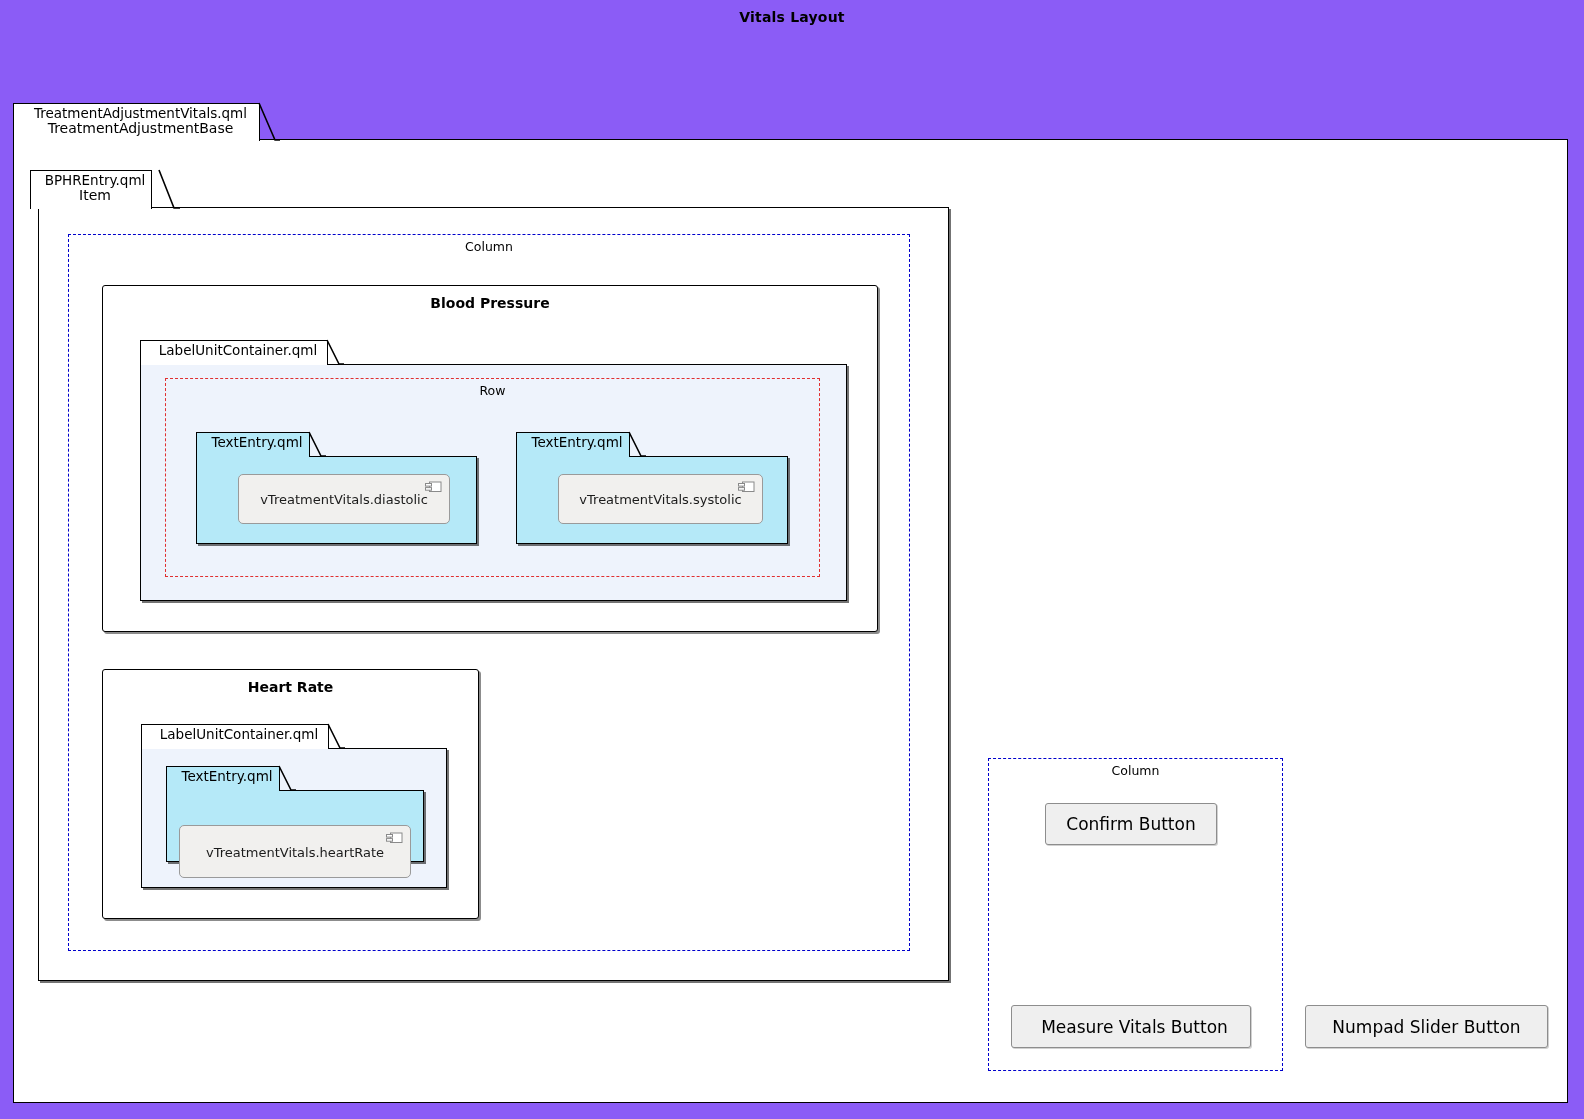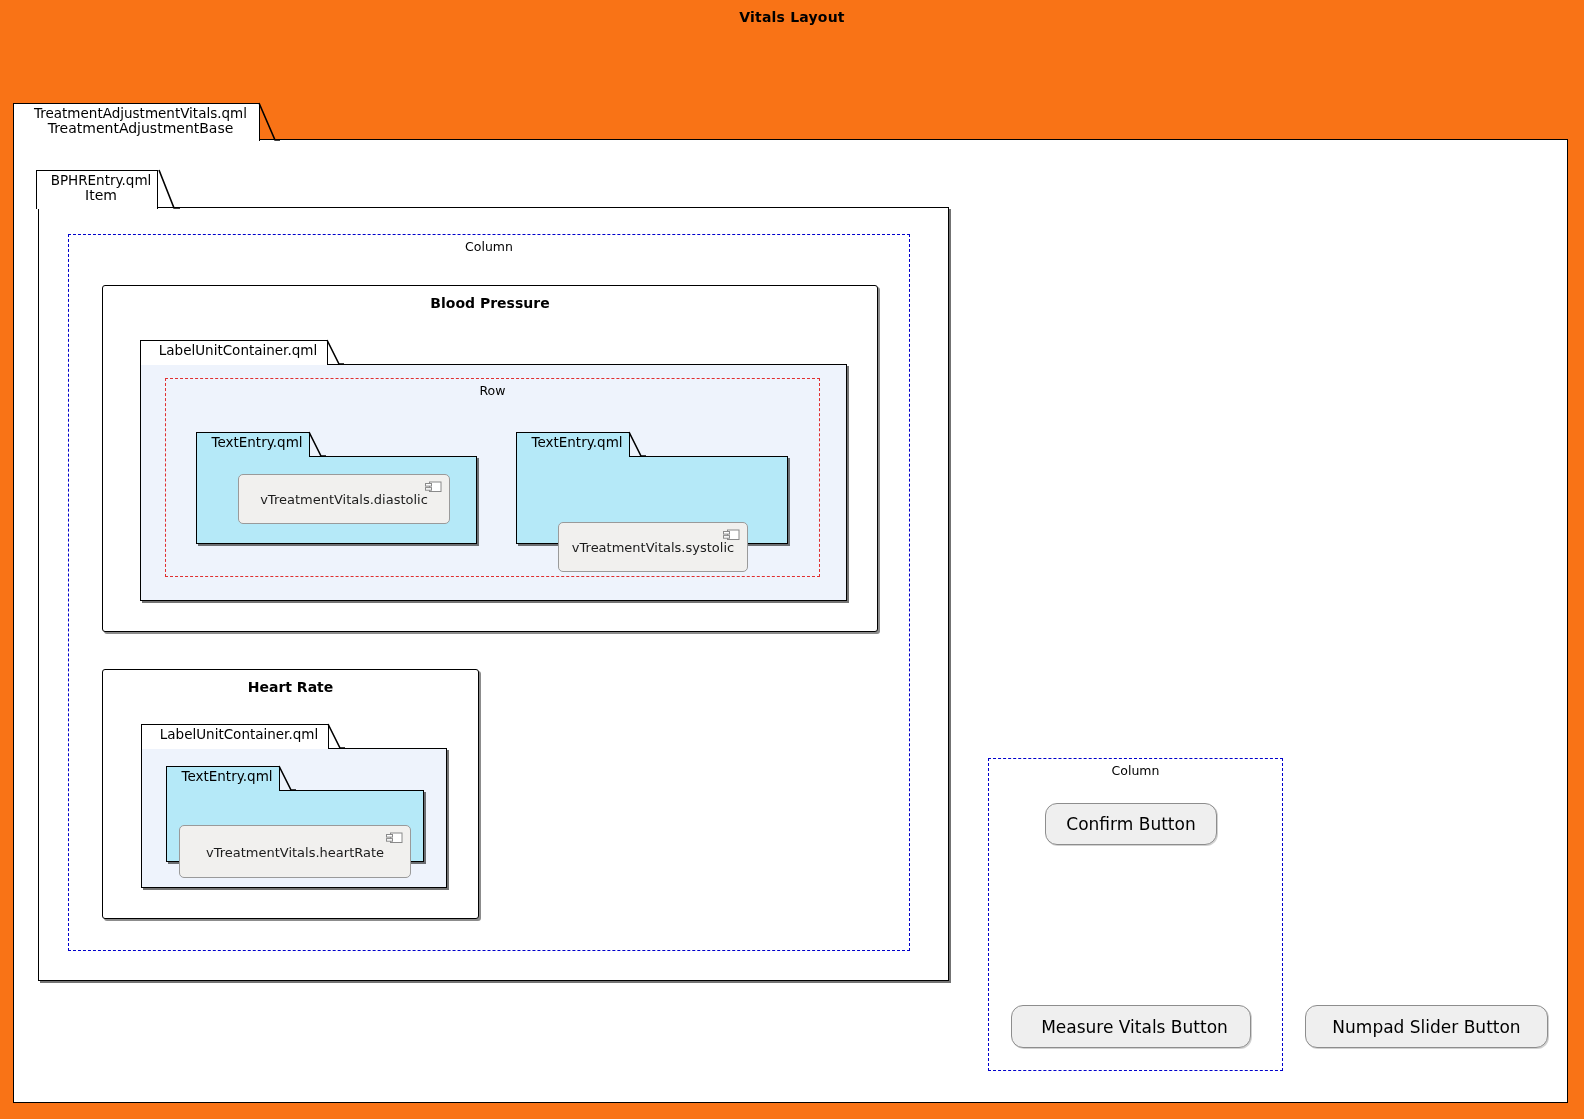--- a/index.html
+++ b/index.html
@@ -8,21 +8,21 @@
     background: #ffffff;
   }
   body {
     font-family: "DejaVu Sans", "Liberation Sans", sans-serif;
     color: #000000;
   }
   #canvas {
     position: relative;
     width: 1584px;
     height: 1119px;
-    background: #f97316;
+    background: #8b5cf6;
     overflow: hidden;
   }
   .abs { position: absolute; box-sizing: border-box; }
 
   
   .diagram-title {
     left: 0;
     top: 9px;
     width: 1584px;
     text-align: center;
@@ -111,21 +111,21 @@
     right: 7px;
     top: 6px;
     width: 17px;
     height: 12px;
   }
 
   
   .btn {
     background: #efefef;
     border: 1.2px solid #8d8d8d;
-    border-radius: 12px;
+    border-radius: 3px;
     display: flex;
     align-items: center;
     justify-content: center;
     font-size: 17px;
     color: #000000;
     box-shadow: 1px 1px 0 0 rgba(0,0,0,.18);
   }
 </style>
 </head>
 <body>
@@ -138,21 +138,21 @@
 
   <div class="abs pkg-tab" style="left:13px; top:103px; width:247px; height:38px;">
     <span class="tab-line1">TreatmentAdjustmentVitals.qml</span>
     <span class="tab-line2">TreatmentAdjustmentBase</span>
   </div>
   <svg class="tab-svg" style="left:258px; top:102px; width:22px; height:40px;" viewBox="0 0 22 40">
     <path d="M1,1 L17,38 L22,38" fill="none" stroke="#000000" stroke-width="1.6"></path>
   </svg>
 
   <div class="abs pkg shadow" style="left:38px; top:207px; width:911px; height:774px;"></div>
-  <div class="abs pkg-tab" style="left:36px; top:170px; width:122px; height:39px;">
+  <div class="abs pkg-tab" style="left:30px; top:170px; width:122px; height:39px;">
     <span class="tab-line1">BPHREntry.qml</span>
     <span class="tab-line2">Item</span>
   </div>
   <svg class="tab-svg" style="left:158px; top:169px; width:22px; height:41px;" viewBox="0 0 22 41">
     <path d="M1,1 L16,39 L22,39" fill="none" stroke="#000000" stroke-width="1.6"></path>
   </svg>
 
   <div class="abs frame-dashed" style="left:68px; top:234px; width:842px; height:717px; border:1.6px dashed #0000cc;">
     <div class="frame-label">Column</div>
   </div>
@@ -189,21 +189,21 @@
     </svg>
   </div>
 
   <div class="abs pkg shadow body-te" style="left:516px; top:456px; width:272px; height:88px;"></div>
   <div class="abs pkg-tab tab-te" style="left:516px; top:432px; width:114px; height:25px;">
     <span class="tab-line1">TextEntry.qml</span>
   </div>
   <svg class="tab-svg" style="left:628px; top:431px; width:18px; height:27px;" viewBox="0 0 18 27">
     <path d="M1,1 L13,25 L18,25" fill="none" stroke="#000000" stroke-width="1.6"></path>
   </svg>
-  <div class="abs component" style="left:558px; top:474px; width:190px; height:50px;margin-top:48px;">
+  <div class="abs component" style="left:558px; top:474px; width:205px; height:50px;">
     <div class="component-label">vTreatmentVitals.systolic</div>
     <svg class="component-icon" viewBox="0 0 17 12">
       <rect x="4.5" y="1" width="11.5" height="9.5" fill="#ffffff" stroke="#8a8a8a" stroke-width="1"></rect>
       <rect x="0.5" y="2.5" width="6" height="2.6" fill="#ffffff" stroke="#8a8a8a" stroke-width="1"></rect>
       <rect x="0.5" y="6.6" width="6" height="2.6" fill="#ffffff" stroke="#8a8a8a" stroke-width="1"></rect>
     </svg>
   </div>
 
   <div class="abs grp" style="left:102px; top:669px; width:377px; height:250px;">
     <div class="grp-title">Heart Rate</div>

